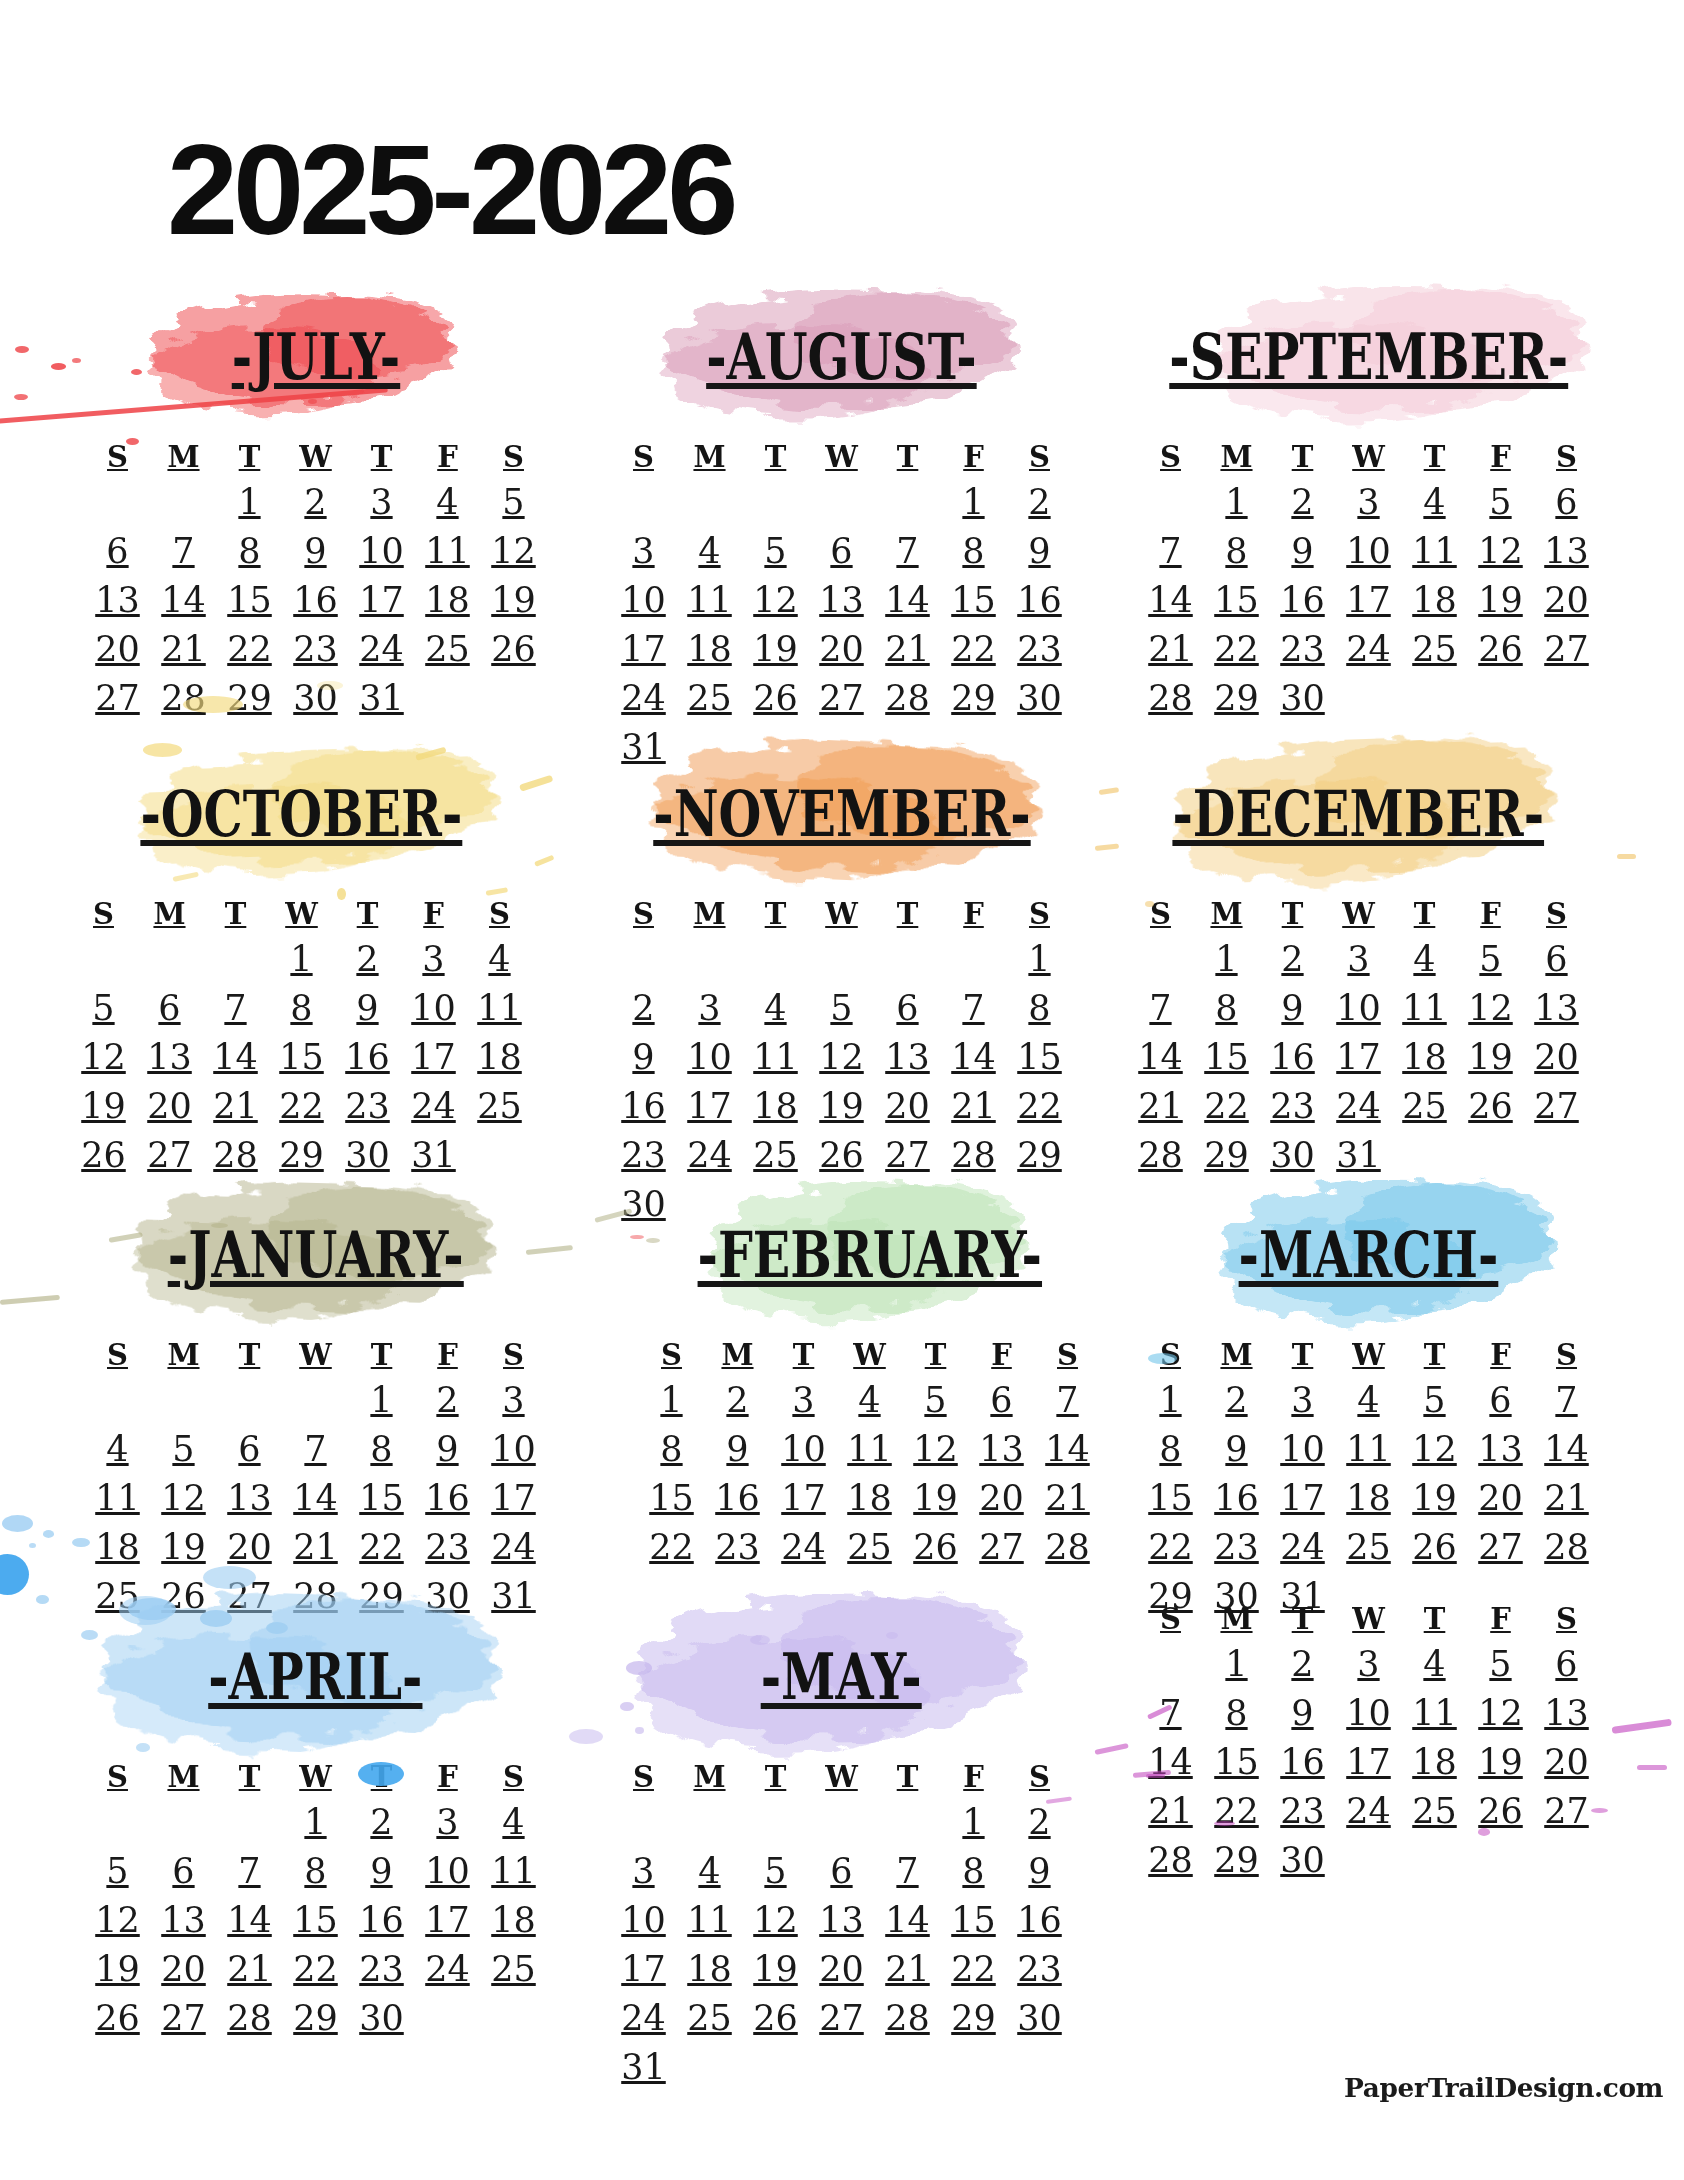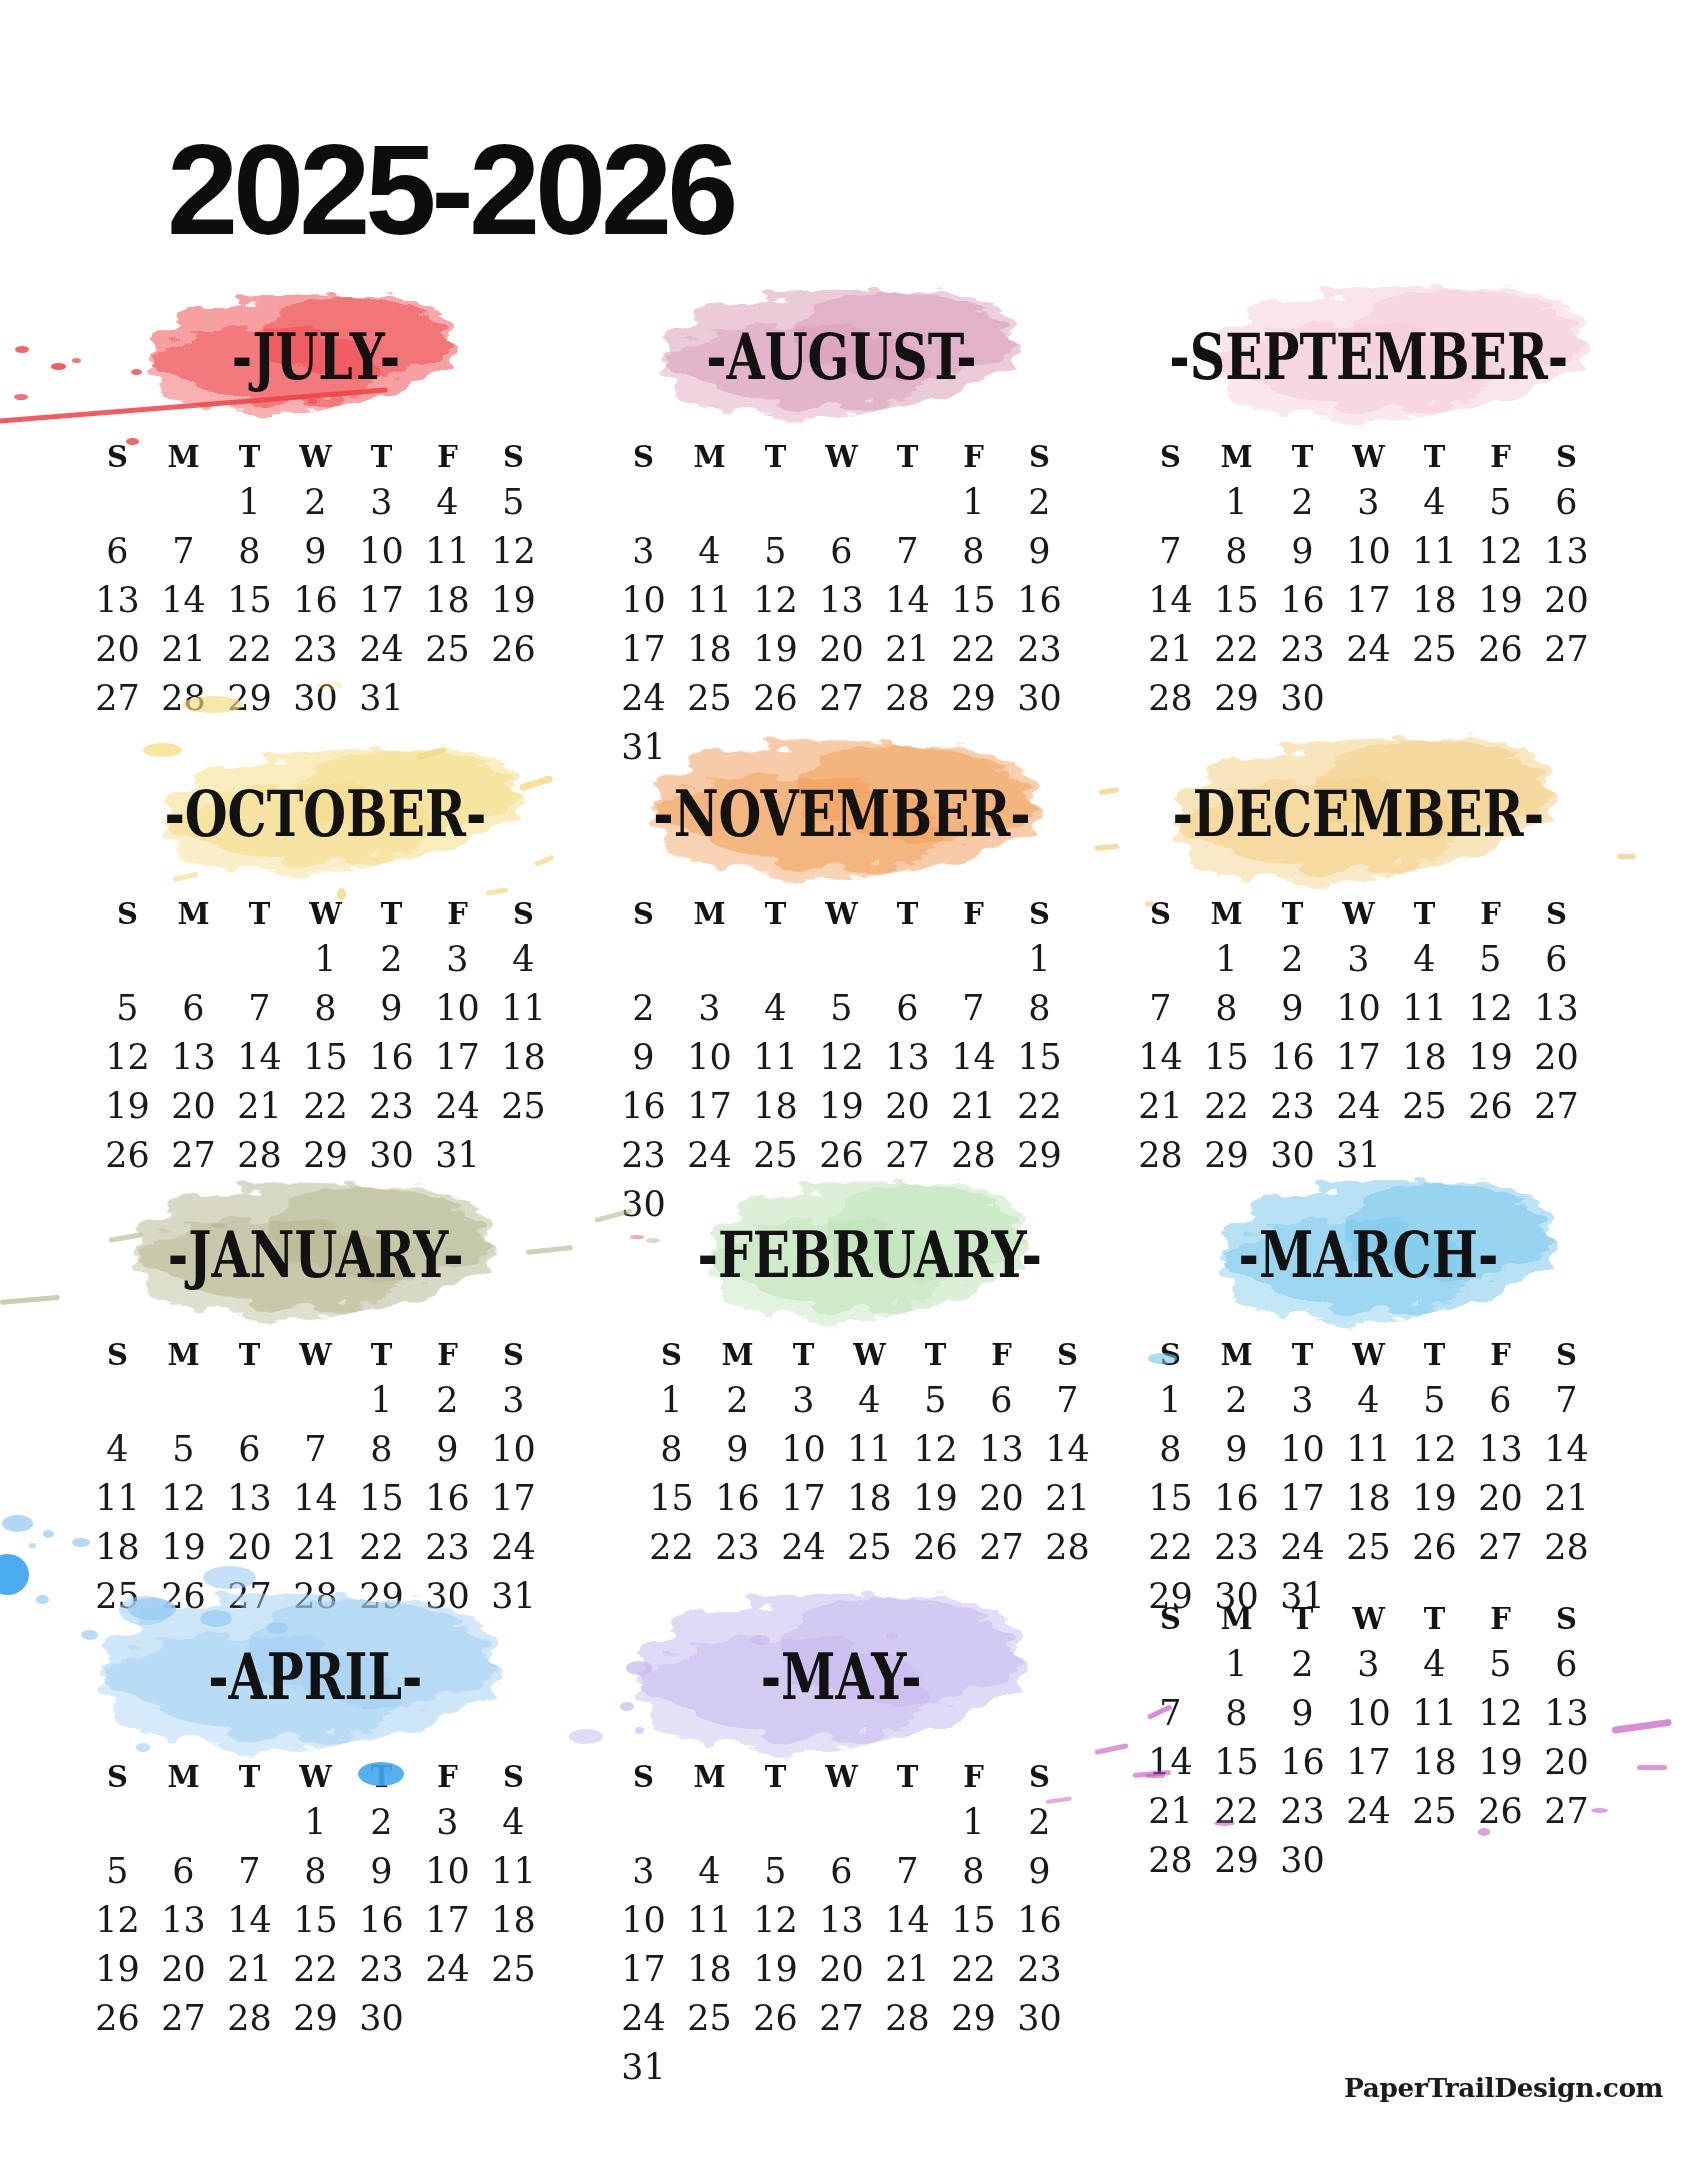--- a/index.html
+++ b/index.html
@@ -8,23 +8,23 @@
 
   
   .title{position:absolute;left:167px;top:126px;margin:0;
          font-family:"Liberation Sans", sans-serif;font-weight:bold;
          font-size:128px;line-height:1;letter-spacing:-5.1px;color:#0d0d0d;text-align:right;}
   .footer{position:absolute;left:1344px;top:2072px;
           font-family:"DejaVu Serif", serif;font-weight:bold;
           font-size:26.4px;letter-spacing:-0.4px;color:#1b1b1b;}
 
   
-  .month{position:absolute;width:477px;}
+  .month{position:absolute;width:477px;text-decoration:underline;}
   .m0{left:77px;top:278px;}   .m1{left:603px;top:278px;}   .m2{left:1130px;top:278px;}
-  .m3{left:87px;top:735px;}   .m4{left:603px;top:735px;}   .m5{left:1120px;top:735px;}
+  .m3{left:63px;top:735px;}   .m4{left:603px;top:735px;}   .m5{left:1120px;top:735px;}
   .m6{left:77px;top:1176px;}  .m7{left:631px;top:1176px;}  .m8{left:1130px;top:1176px;}
   .m9{left:77px;top:1598px;}  .m10{left:603px;top:1598px;} .m11{left:1130px;top:1598px;}
 
   .mhead{position:relative;height:158px;display:flex;align-items:center;justify-content:center;}
   .mname{position:relative;margin:0;z-index:2;font-family:"DejaVu Serif", serif;font-weight:bold;
          font-size:63px;line-height:1;letter-spacing:0;color:#121212;
          transform:scaleX(.78);white-space:nowrap;}
   .splash{position:absolute;left:50%;top:50%;width:426px;height:187px;
           transform:translate(-50%,-50%);color:var(--mc);overflow:visible;z-index:1;}
 

